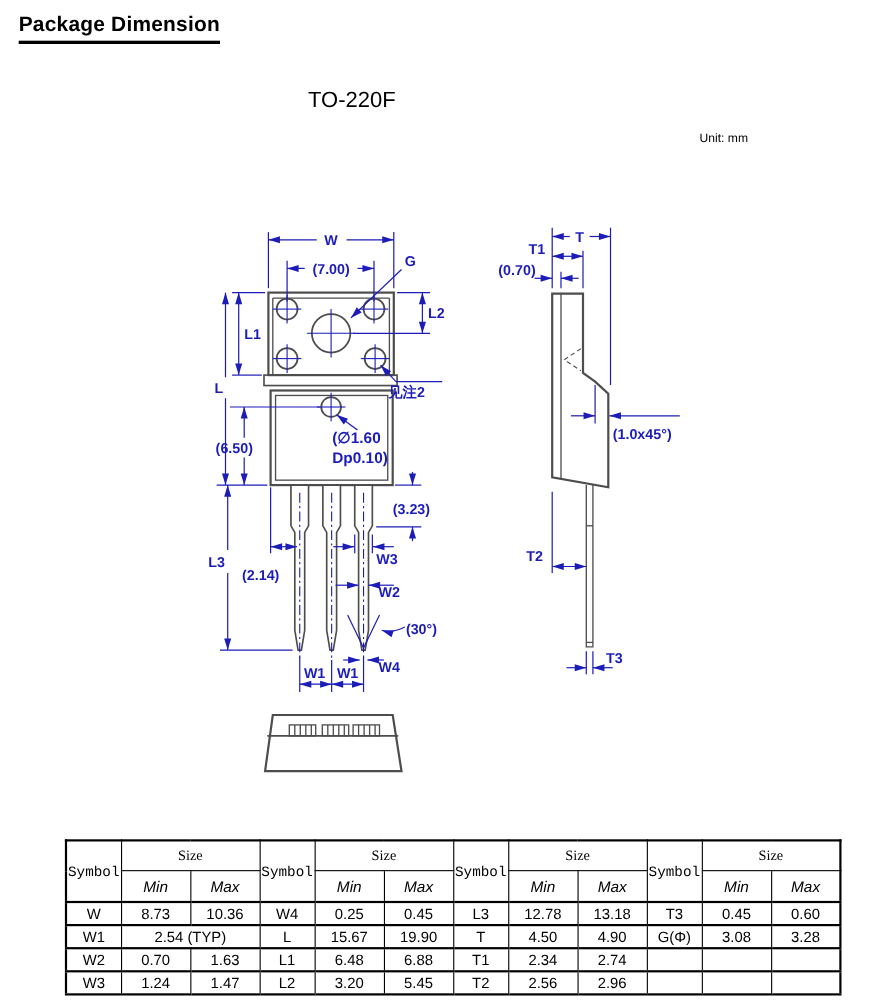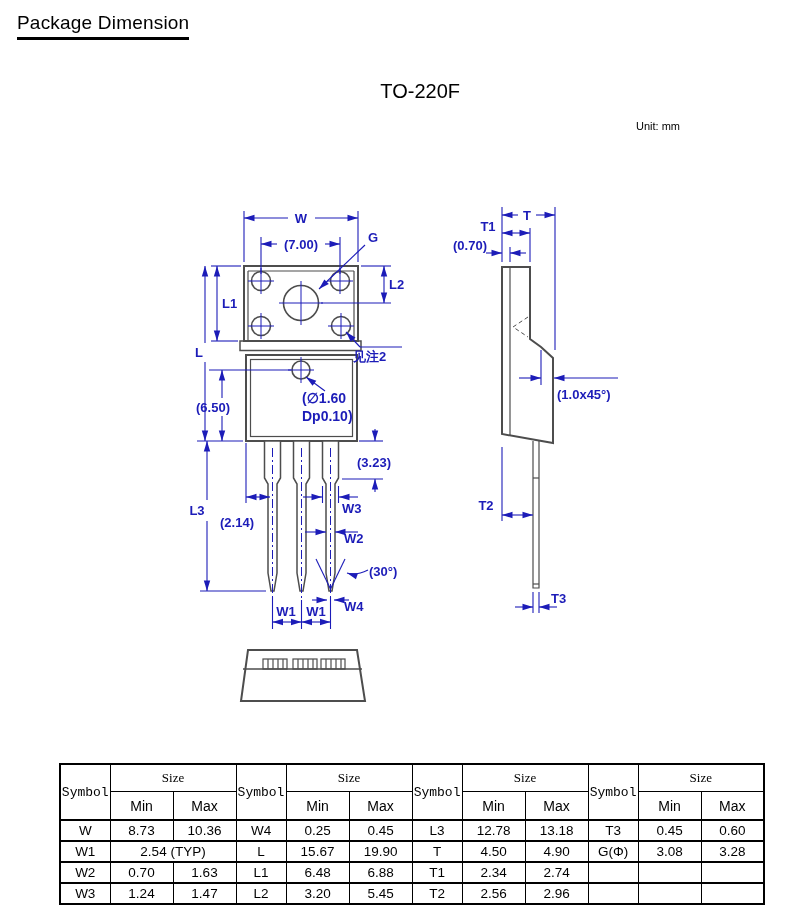--- a/index.html
+++ b/index.html
@@ -1,20 +1,20 @@
 <!DOCTYPE html>
 <html><head>
 <meta charset="utf-8">
 <style>
   html,body{margin:0;padding:0;background:#ffffff;}
   .page{position:relative;width:797px;height:911px;background:#fff;overflow:hidden;
         font-family:"Liberation Sans",sans-serif;}
-  .doc-title{position:absolute;left:17px;top:12px;font-size:19px;font-weight:normal;color:#000;
+  .doc-title{position:absolute;left:17px;top:12px;font-size:19px;font-weight:bold;color:#000;
              border-bottom:3px solid #000;padding-bottom:3px;letter-spacing:0.2px;}
-  .pkg-name{position:absolute;left:280px;top:80px;width:180px;text-align:right;
+  .pkg-name{position:absolute;left:280px;top:80px;width:180px;text-align:left;
             font-size:20px;color:#000;}
   .unit-label{position:absolute;left:636px;top:120px;font-size:11px;color:#000;}
   svg{position:absolute;left:0;top:0;}
   .edge{stroke:#4d4d4d;stroke-width:2;fill:none;stroke-linejoin:miter;}
   .edge-thin{stroke:#4d4d4d;stroke-width:1.2;fill:none;}
   .edge-med{stroke:#4d4d4d;stroke-width:1.5;fill:none;}
   .hole{stroke:#4d4d4d;stroke-width:1.6;fill:#fff;}
   .pin{stroke:#4d4d4d;stroke-width:1.5;fill:#fff;}
   .dash-notch{stroke:#4d4d4d;stroke-width:1;fill:none;stroke-dasharray:4 3;}
   .dim{stroke:#1c1cb8;stroke-width:1.1;fill:none;}
@@ -27,21 +27,21 @@
   
   .dim-table{position:absolute;left:59px;top:763px;width:704px;border-collapse:collapse;
              table-layout:fixed;}
   .dim-table th,.dim-table td{border:1px solid #000;text-align:center;vertical-align:middle;
              padding:0;overflow:hidden;white-space:nowrap;}
   .dim-table{border:2px solid #000;}
   .dim-table .h-sym{font-family:"Liberation Mono",monospace;font-size:13px;font-weight:normal;height:54px;}
   .dim-table .h-size{font-family:Liberation Serif, serif;font-size:13px;font-weight:normal;height:26px;
              border-bottom-width:1px;}
   .dim-table .h-mm{font-family:"Liberation Sans",sans-serif;font-size:14px;font-weight:normal;height:27px;
-             border-top-width:1px;}
+             border-top-width:1px;font-style:italic;}
   .dim-table td{font-family:"Liberation Sans",sans-serif;font-size:13.5px;height:19px;
              border-top-width:2px;border-bottom-width:2px;}
 </style>
 </head>
 <body>
 
 <div class="page">
 
   <div class="doc-title">Package Dimension</div>
   <div class="pkg-name">TO-220F</div>

